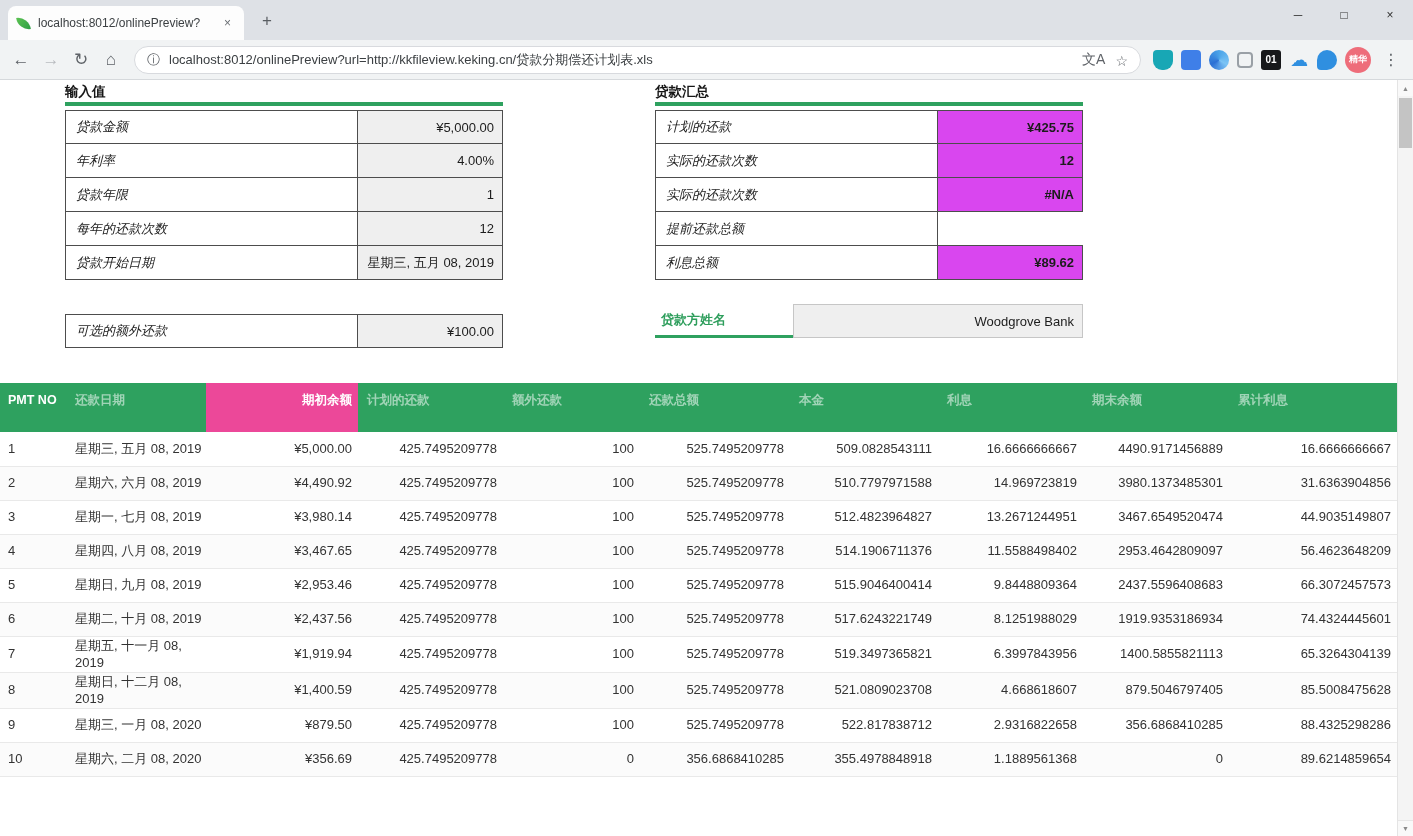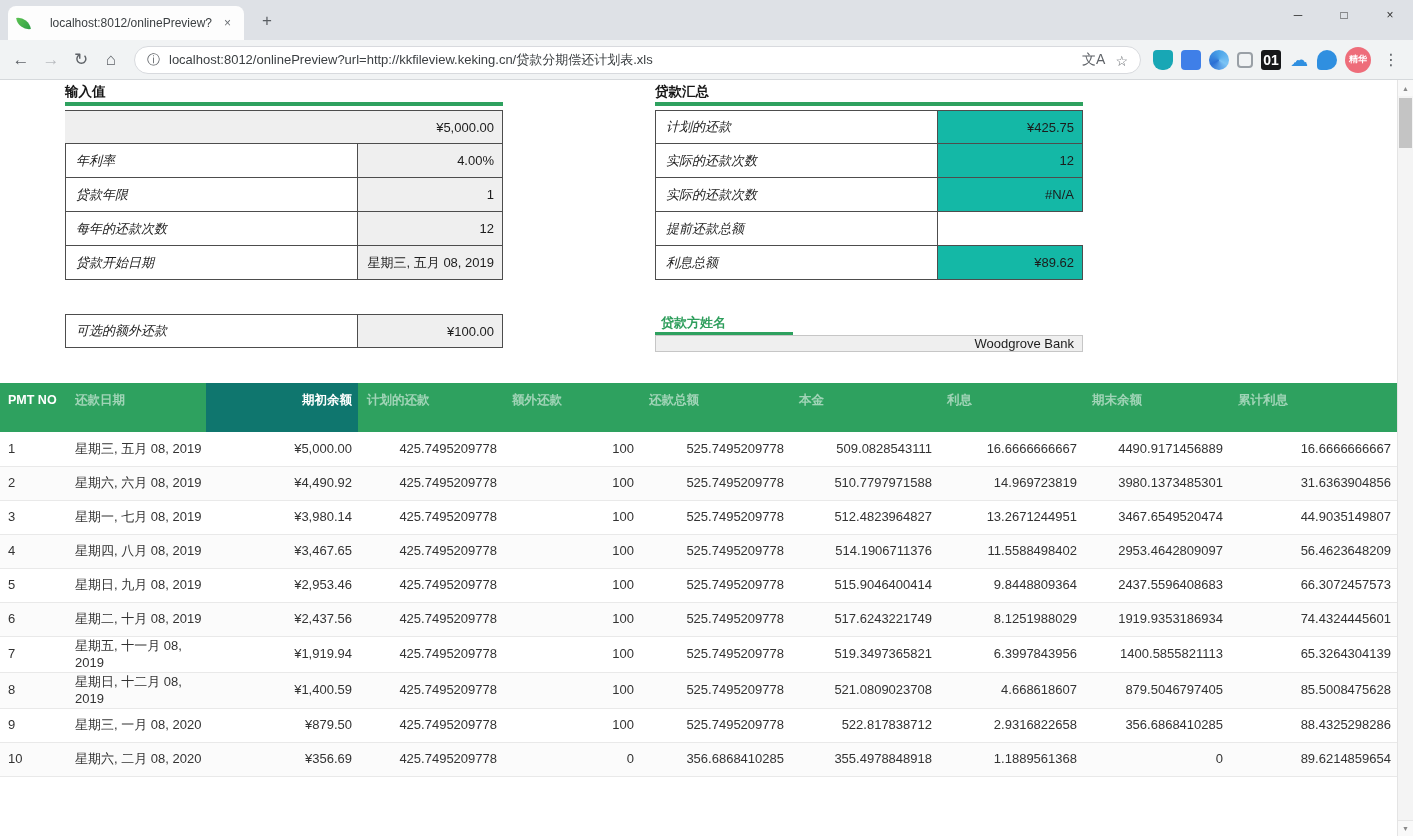--- a/index.html
+++ b/index.html
@@ -7,21 +7,21 @@
   body { font-family:"Liberation Sans","DejaVu Sans",sans-serif; background:#fff; color:#222; }
 
   .window { width:1413px; height:836px; display:flex; flex-direction:column; }
 
   
   .tabstrip { height:40px; background:#dee1e6; position:relative; flex:0 0 40px; }
   .tab { position:absolute; left:8px; bottom:0; width:236px; height:34px; background:#fdfdfd;
          border-radius:8px 8px 0 0; display:flex; align-items:center; padding:0 9px; gap:8px; }
   .leaf { width:13px; height:13px; background:linear-gradient(135deg,#5cc352,#2e9e44);
           border-radius:0 100% 0 100%; transform:rotate(-8deg); flex:0 0 13px; }
-  .tab-title { font-size:12px; color:#3c4043; white-space:nowrap; overflow:hidden; flex:1;text-align:right; }
+  .tab-title { font-size:12px; color:#3c4043; white-space:nowrap; overflow:hidden; flex:1; }
   .tab-close { font-size:12px; color:#6b6f74; padding:2px 4px; cursor:pointer; }
   .newtab-btn { position:absolute; left:254px; bottom:6px; width:26px; height:26px; border-radius:50%;
                 display:flex; align-items:center; justify-content:center; font-size:17px; color:#5a5e63; }
   .wincontrols { position:absolute; right:0; top:0; height:30px; display:flex; }
   .winbtn { width:46px; height:30px; display:flex; align-items:center; justify-content:center;
             font-size:12px; color:#333; }
 
   
   .toolbar { height:40px; background:#f1f3f4; border-bottom:1px solid #d6d9dc; display:flex;
              align-items:center; padding:0 6px; flex:0 0 40px; }
@@ -34,21 +34,21 @@
   .url { font-size:13px; color:#3c4043; white-space:nowrap; overflow:hidden; flex:1; }
   .omni-right { display:flex; align-items:flex-end; gap:10px; flex:0 0 auto; }
   .mini-icon { font-size:14px; color:#5f6368; }
   .ext-cluster { display:flex; align-items:center; gap:8px; padding:0 4px; flex:0 0 auto; }
   .ext { width:20px; height:20px; border-radius:4px; display:flex; align-items:center;
          justify-content:center; font-size:9px; font-weight:bold; color:#fff; }
   .ext.teal  { background:#18a7b5; border-radius:4px 4px 9px 9px; }
   .ext.blue  { background:#3f7fe8; }
   .ext.circle{ background:conic-gradient(#4aa3e8,#7cc4f5,#2b6fd4,#4aa3e8); border-radius:50%; }
   .ext.gray  { background:transparent; border:2px solid #9aa0a6; border-radius:4px; width:16px; height:16px; }
-  .ext.black { background:#17181a; border-radius:3px; font-size:14px; }
+  .ext.black { background:#17181a; border-radius:3px; font-size:10px; }
   .ext.cloudy{ background:transparent; color:#2f8fe0; font-size:18px; }
   .ext.bird  { background:#2f8fe0; border-radius:50% 50% 50% 4px; }
   .avatar { width:26px; height:26px; border-radius:50%; background:#ee6d7a; color:#fff;
             display:flex; align-items:center; justify-content:center; font-size:9px; font-weight:bold; }
   .menu-btn { width:24px; height:28px; display:flex; align-items:center; justify-content:center;
               font-size:16px; color:#5f6368; }
 
   
   .content { position:relative; flex:1; background:#fff; overflow:hidden; }
   .abs { position:absolute; }
@@ -57,34 +57,34 @@
 
   .panel { }
   .prow { display:flex; height:34px; border-bottom:1px solid #4d4d4d; }
   .panel .prow:first-child, .single .prow { border-top:1px solid #4d4d4d; }
   .plabel { font-style:italic; font-size:13px; color:#1c1c1c; display:flex; align-items:center;
             padding-left:10px; border-left:1px solid #4d4d4d; border-right:1px solid #4d4d4d; }
   #input-rows .plabel, #extra-row .plabel { width:293px; }
   #summary-rows .plabel { width:283px; }
   .pval { flex:1; background:#efefef; display:flex; align-items:center; justify-content:flex-end;
           padding-right:8px; font-size:13px; color:#1c1c1c; border-right:1px solid #4d4d4d; }
-  .pval.green { background:#14b8a6; }
+  .pval.green { background:#d946ef;font-weight:bold; }
 
   .lender { display:flex; height:34px; }
   .lender-label { width:138px; display:flex; align-items:center; padding-left:6px; font-size:13px;
                   font-weight:bold; color:#2e9e5c; border-bottom:3px solid #2ea15f; }
   .lender-value { flex:1; background:#efefef; border:1px solid #c6c6c6; display:flex;
                   align-items:center; justify-content:flex-end; padding-right:8px; font-size:13px; color:#1c1c1c; }
 
   
   table.sched { border-collapse:collapse; table-layout:fixed; width:1397px; font-size:13px; color:#333; }
   .sched thead td { background:#2ea15f; color:rgba(255,255,255,0.55); height:49px; vertical-align:top;
                     padding-top:9px; font-size:12.5px; font-weight:bold; }
   .sched thead td.c0 { color:#fff; line-height:1.35; }
-  .sched thead td.c2 { background:#0f766e; color:#fff; }
+  .sched thead td.c2 { background:#ec4899; color:#fff; }
   .sched tbody td { height:34px; border-bottom:1px solid #e9e9e9; vertical-align:middle; line-height:1.35; }
   .sched tbody tr:nth-child(even) td { background:#fbfbfb; }
   .al { text-align:left; padding-left:9px; }
   .ar { text-align:right; padding-right:6px; }
   .sched td.c0.al { padding-left:8px; }
 
   
   .vscroll { position:absolute; right:0; top:0; width:16px; height:100%; background:#f4f4f4;
              border-left:1px solid #e4e4e4; }
   .varrow { position:absolute; left:0; width:15px; height:16px; display:flex; align-items:center;
@@ -137,20 +137,21 @@
       <div class="menu-btn">⋮</div>
     </div>
   </div>
 
   <div class="content">
 
     <div class="abs sec-title" style="left:65px; top:3px;">输入值</div>
     <div class="abs g-underline" style="left:65px; top:22px; width:438px;"></div>
     <div class="abs panel" id="input-rows" style="left:65px; top:30px; width:438px;">
         <div class="prow">
+          <div class="plabel">贷款金额</div>
           <div class="pval">¥5,000.00</div>
         </div>
         <div class="prow">
           <div class="plabel">年利率</div>
           <div class="pval">4.00%</div>
         </div>
         <div class="prow">
           <div class="plabel">贷款年限</div>
           <div class="pval">1</div>
         </div>
@@ -187,21 +188,21 @@
         </div>
         <div class="prow">
           <div class="plabel">提前还款总额</div>
         </div>
         <div class="prow">
           <div class="plabel">利息总额</div>
           <div class="pval green">¥89.62</div>
         </div>
       </div>
 
-    <div class="abs lender" style="left:655px; top:234px; width:428px;flex-direction:column;">
+    <div class="abs lender" style="left:655px; top:224px; width:428px;">
       <div class="lender-label">贷款方姓名</div>
       <div class="lender-value">Woodgrove Bank</div>
     </div>
 
     <table class="sched abs" style="left:0; top:303px;">
       <colgroup>
         <col style="width:66px">
           <col style="width:140px">
           <col style="width:152px">
           <col style="width:145px">

